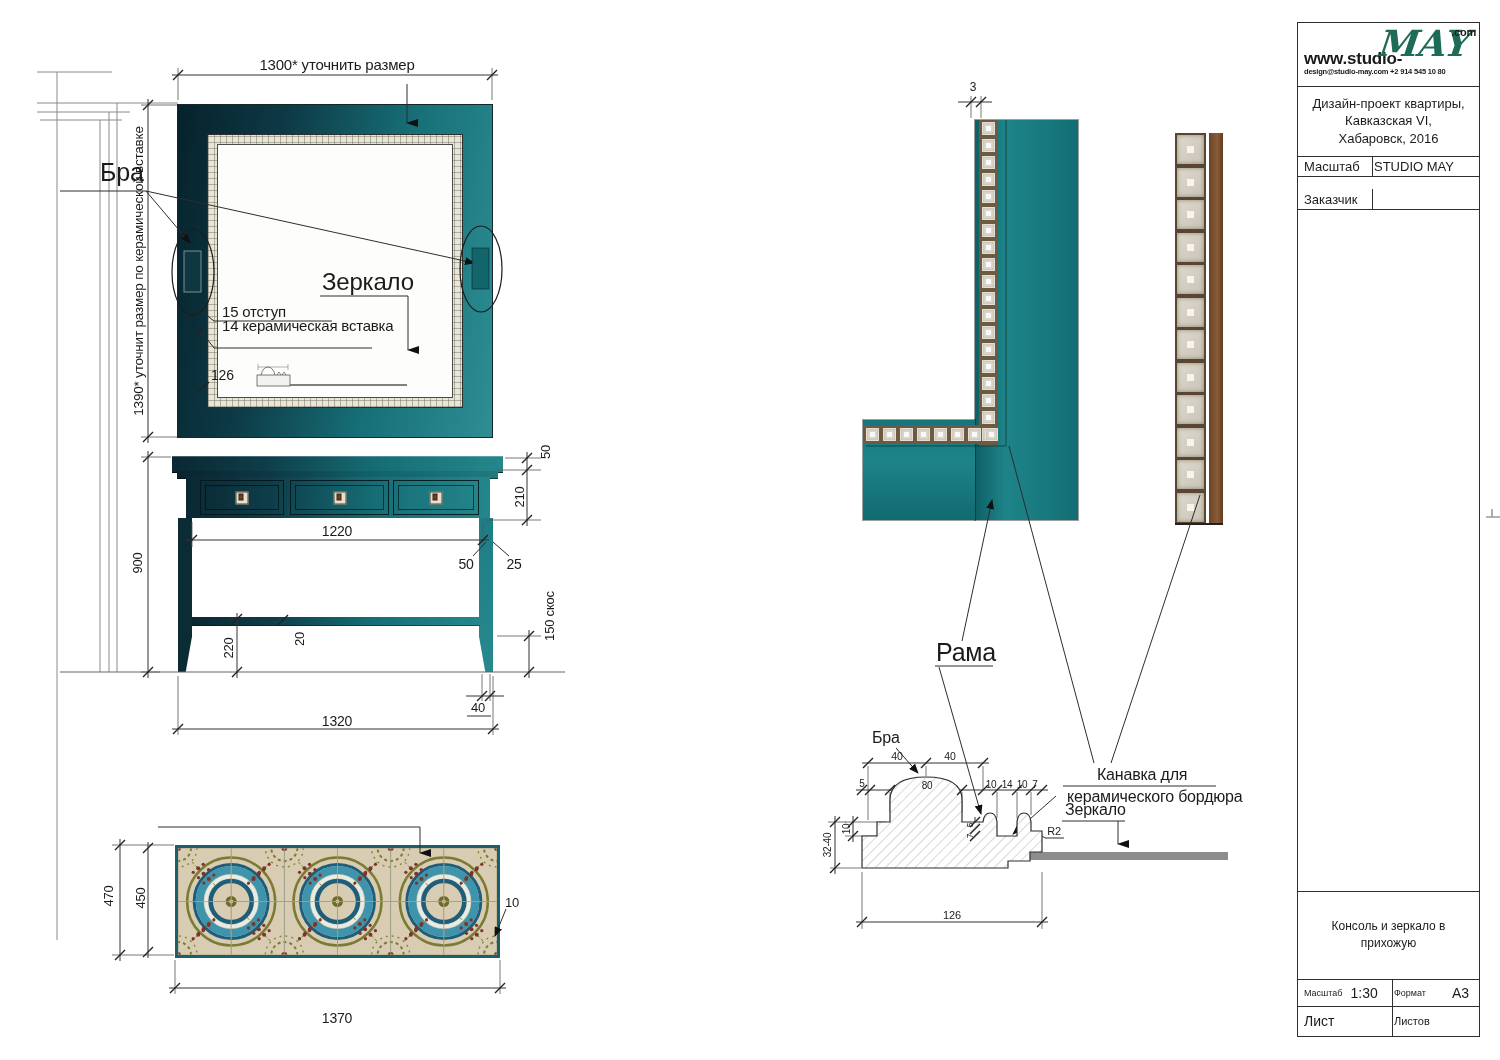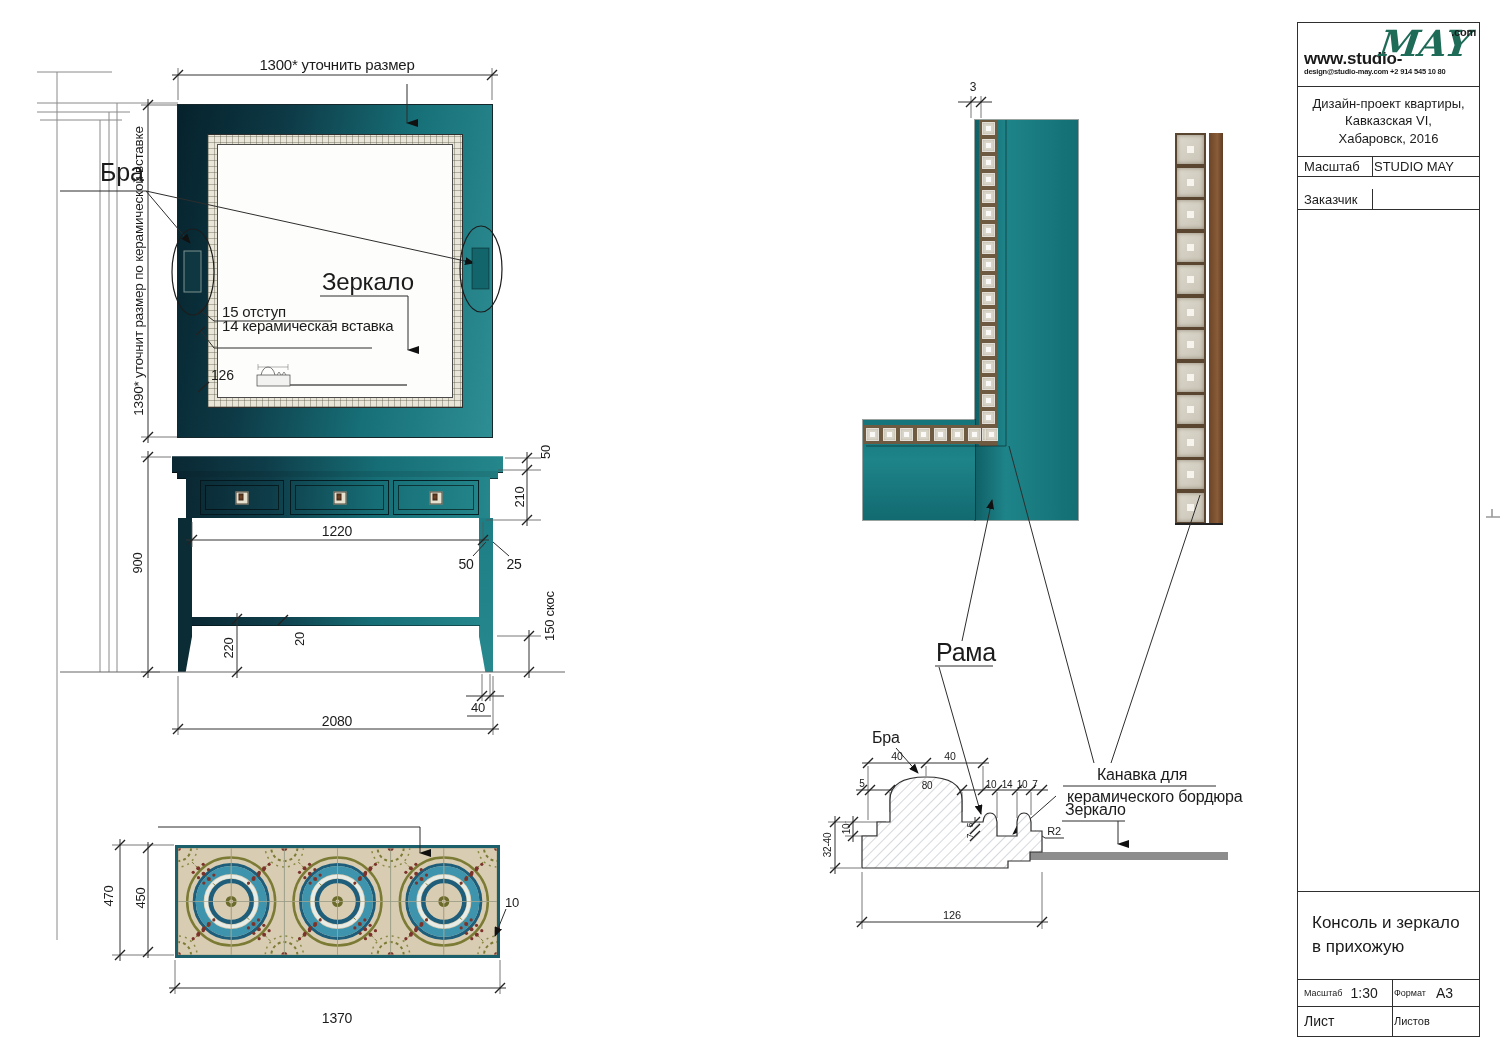--- a/index.html
+++ b/index.html
@@ -574,21 +574,21 @@
 
   <div class="t v" style="left:545px;top:452px;font-size:13px">50</div>
   <div class="t v" style="left:519px;top:497px;font-size:13px">210</div>
   <div class="t c" style="left:337px;top:531px;font-size:14px">1220</div>
   <div class="t c" style="left:466px;top:564px;font-size:14px">50</div>
   <div class="t c" style="left:514px;top:564px;font-size:14px">25</div>
   <div class="t v" style="left:137px;top:563px;font-size:13px">900</div>
   <div class="t v" style="left:228px;top:648px;font-size:13px">220</div>
   <div class="t v" style="left:299px;top:639px;font-size:13px">20</div>
   <div class="t v" style="left:549px;top:616px;font-size:13px">150 скос</div>
-  <div class="t c" style="left:337px;top:721px;font-size:14px">2080</div>
+  <div class="t c" style="left:337px;top:721px;font-size:14px">1320</div>
   <div class="t c" style="left:478px;top:707px;font-size:13px">40</div>
 
   <div class="t v" style="left:108px;top:896px;font-size:13px">470</div>
   <div class="t v" style="left:140px;top:898px;font-size:13px">450</div>
   <div class="t c" style="left:337px;top:1018px;font-size:14px">1370</div>
   <div class="t c" style="left:512px;top:902px;font-size:13px">10</div>
 
   <div class="t c" style="left:973px;top:87px;font-size:12px">3</div>
   <div class="t" style="left:936px;top:638px;font-size:25px">Рама</div>
   <div class="t" style="left:1097px;top:766px;font-size:16px">Канавка для</div>
@@ -626,30 +626,30 @@
     <div class="cell" style="top:133px;height:20px">
       <div class="lblcell" style="left:0;width:68px;border-right:1.5px solid #2f2f2f">Масштаб</div>
       <div class="lblcell" style="left:70px;right:0">STUDIO MAY</div>
     </div>
     <div class="cell" style="top:166px;height:20px">
       <div class="lblcell" style="left:0;width:68px;border-right:1.5px solid #2f2f2f">Заказчик</div>
       <div class="lblcell" style="left:70px;right:0"></div>
     </div>
     <div class="cell" style="top:173px;height:695px"></div>
     <div class="cell" style="top:868px;height:88px;display:flex;align-items:center;justify-content:center">
-      <div style="font-size:17px;line-height:1.4;padding:0 14px">Консоль и зеркало в прихожую</div>
+      <div style="text-align:center;font-size:12px;line-height:1.4;padding:0 14px">Консоль и зеркало в прихожую</div>
     </div>
     <div class="cell" style="top:956px;height:27px">
       <div class="lblcell" style="left:0;width:88px;border-right:1.5px solid #2f2f2f">
         <span style="font-size:9px">Масштаб</span>
         <span style="font-size:14px;margin-left:8px">1:30</span>
       </div>
       <div class="lblcell" style="left:90px;right:0">
         <span style="font-size:9px">Формат</span>
-        <span style="font-size:14px;margin-left:10px">А3</span>
+        <span style="font-size:14px;margin-left:26px">А3</span>
       </div>
     </div>
     <div class="cell" style="top:983px;height:30px;border-bottom:none">
       <div class="lblcell" style="left:0;width:88px;border-right:1.5px solid #2f2f2f;font-size:14px">Лист</div>
       <div class="lblcell" style="left:90px;right:0;font-size:11px">Листов</div>
     </div>
   </div>
 <div class="ctile" style="left: 982px; top: 122px;"></div>
     <div class="ctile" style="left: 982px; top: 139px;"></div>
     <div class="ctile" style="left: 982px; top: 156px;"></div>

